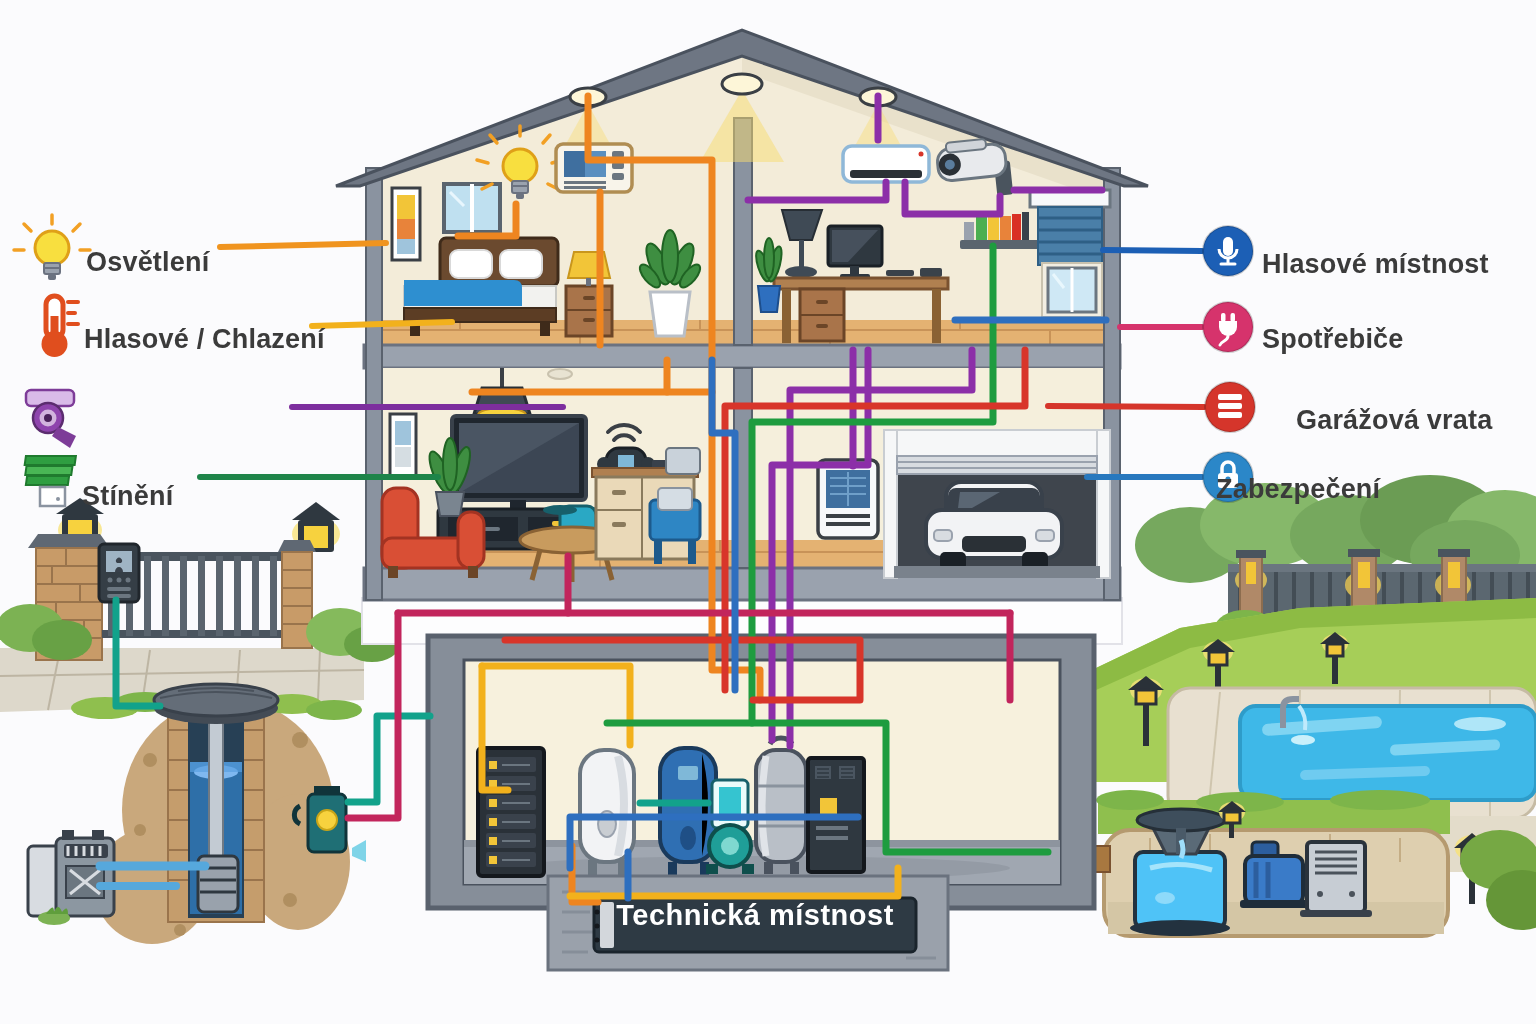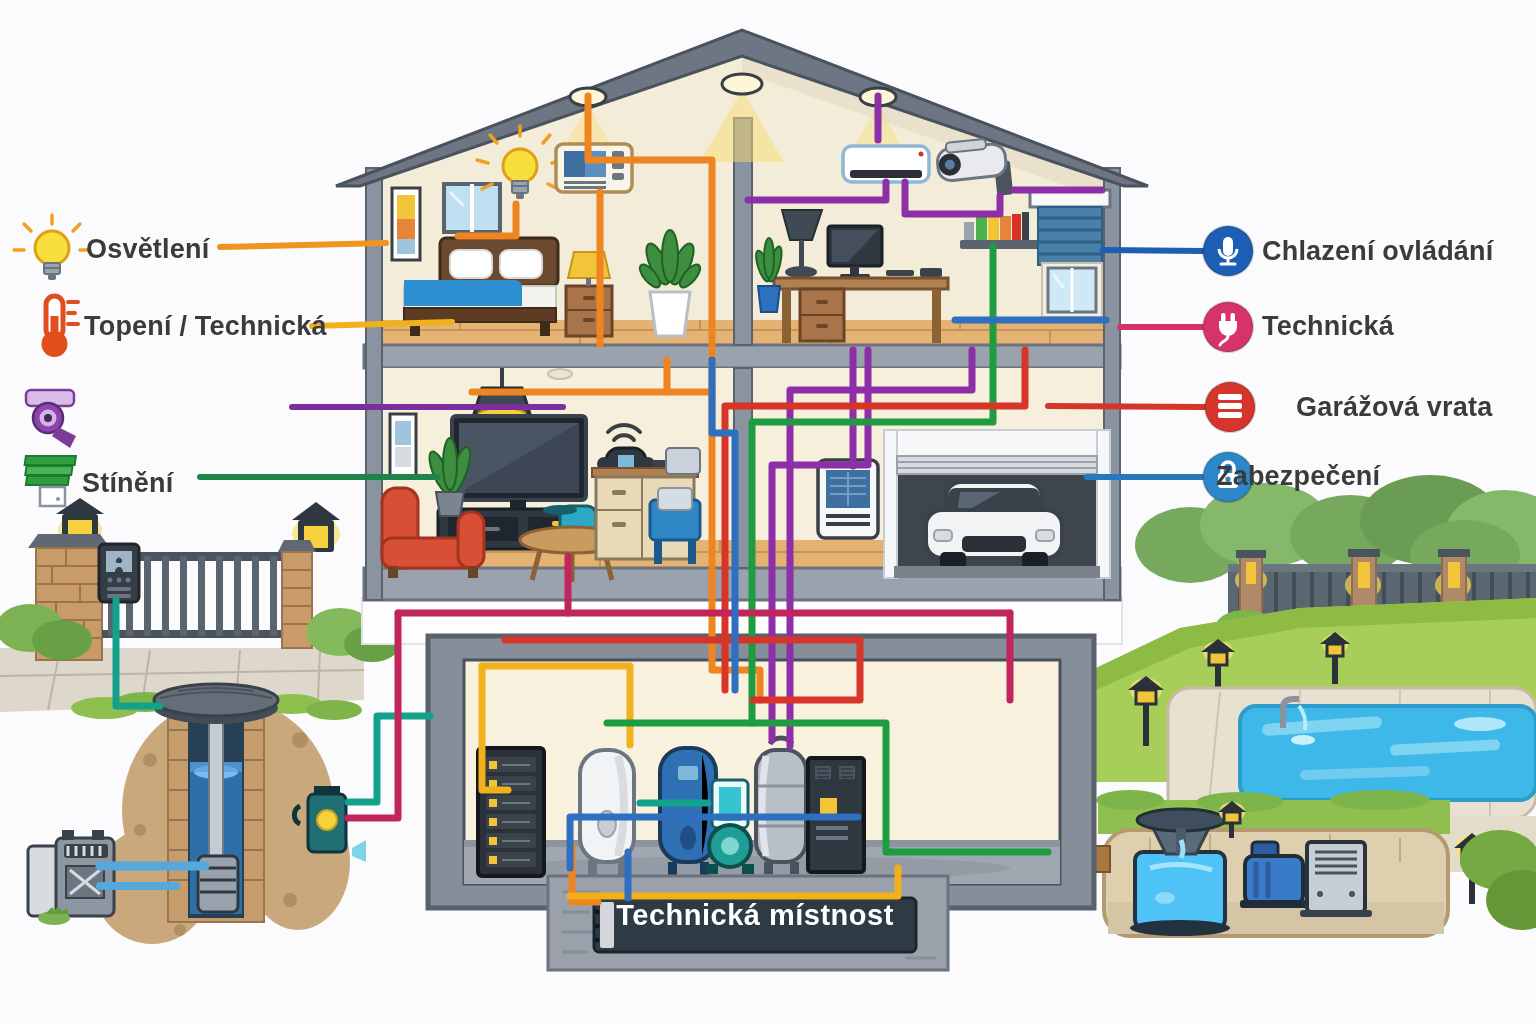--- a/index.html
+++ b/index.html
@@ -1,20 +1,20 @@
 <!DOCTYPE html>
 <html><head>
 <meta charset="utf-8">
 <style>
   html,body{margin:0;padding:0;background:#ffffff;}
   #stage{position:relative;width:1536px;height:1024px;background:#fbfbfd;overflow:hidden;
          font-family:"Liberation Sans",sans-serif;}
   #scene{position:absolute;left:0;top:0;}
   .lbl{position:absolute;font:700 27px/1.1 "Liberation Sans",sans-serif;color:#3b3b3b;
-       transform:translateY(-50%);white-space:nowrap;letter-spacing:.2px;}
+       transform:translateY(-50%);white-space:nowrap;letter-spacing:.2px;margin-top:13px;}
   .banner-lbl{position:absolute;left:594px;top:899px;width:322px;height:54px;line-height:54px;
        text-align:center;font:700 29px "Liberation Sans",sans-serif;color:#ffffff;letter-spacing:.5px;border-radius:10px;}
 </style>
 </head>
 <body>
 
 <div id="stage">
 <svg id="scene" width="1536" height="1024" viewBox="0 0 1536 1024">
 
   <g>
@@ -868,20 +868,20 @@
       <circle cx="1228" cy="477" r="25" stroke="rgba(0,0,0,0.18)" stroke-width="2" fill="#2B87C8"></circle>
       <path d="M1222,473 v-5 a6,6 0 0 1 12,0 v5" fill="none" stroke="#ffffff" stroke-width="3.5"></path>
       <rect x="1218" y="473" width="20" height="15" rx="3" fill="#ffffff"></rect>
       <circle cx="1228" cy="479" r="2.6" fill="#2B87C8"></circle>
       <rect x="1226.8" y="480" width="2.4" height="5" fill="#2B87C8"></rect>
     </g>
   </g>
 </svg>
 
   <div class="lbl" style="left:86px;top:250px">Osvětlení</div>
-  <div class="lbl" style="left:84px;top:327px">Topení / Technická</div>
+  <div class="lbl" style="left:84px;top:327px">Hlasové / Chlazení</div>
   <div class="lbl" style="left:82px;top:484px">Stínění</div>
-  <div class="lbl" style="left:1262px;top:252px">Chlazení ovládání</div>
-  <div class="lbl" style="left:1262px;top:327px">Technická</div>
+  <div class="lbl" style="left:1262px;top:252px">Hlasové místnost</div>
+  <div class="lbl" style="left:1262px;top:327px">Spotřebiče</div>
   <div class="lbl" style="left:1296px;top:408px">Garážová vrata</div>
   <div class="lbl" style="left:1216px;top:477px">Zabezpečení</div>
   <div class="banner-lbl">Technická místnost</div>
 </div>
 
 </body></html>

